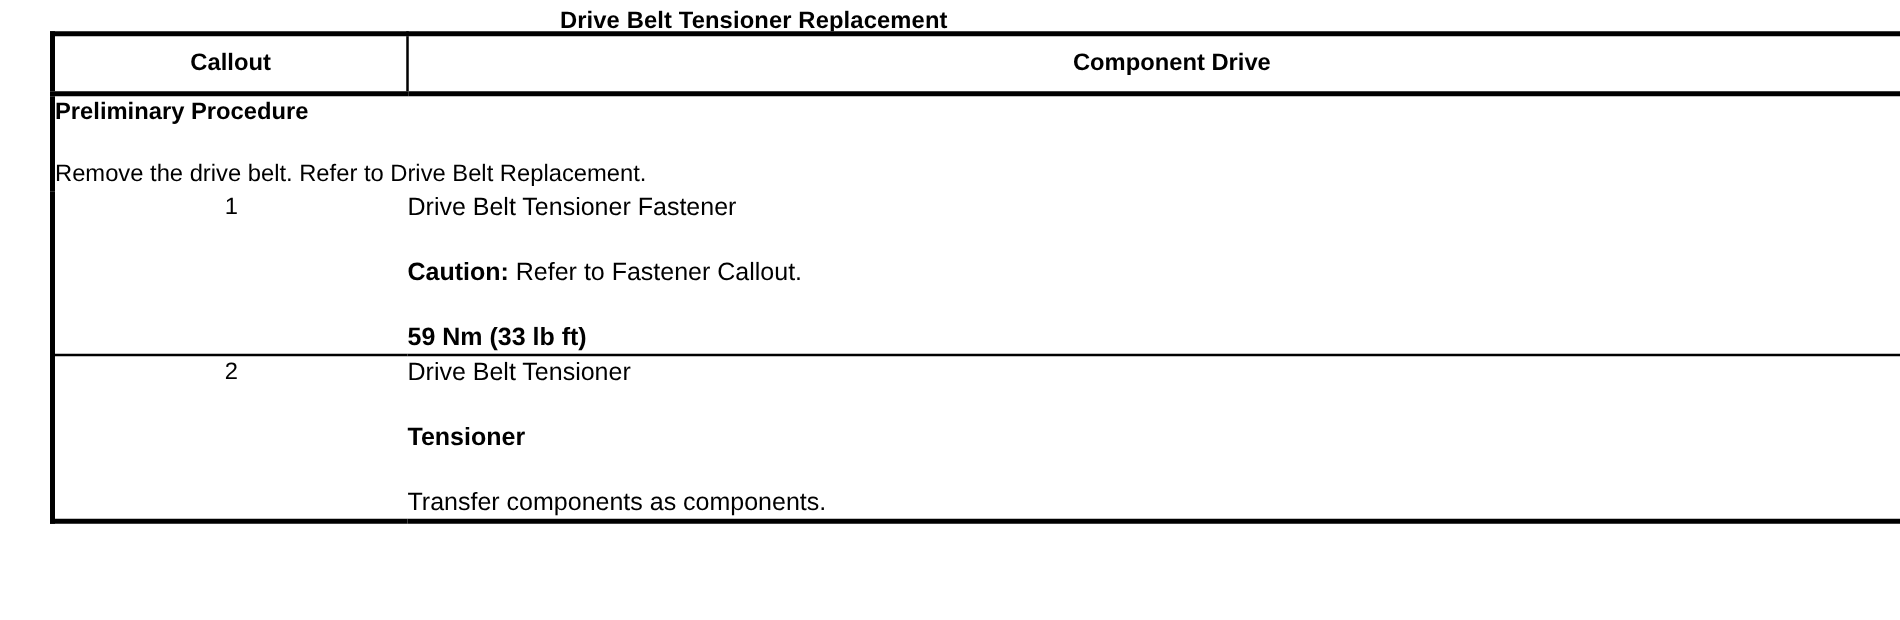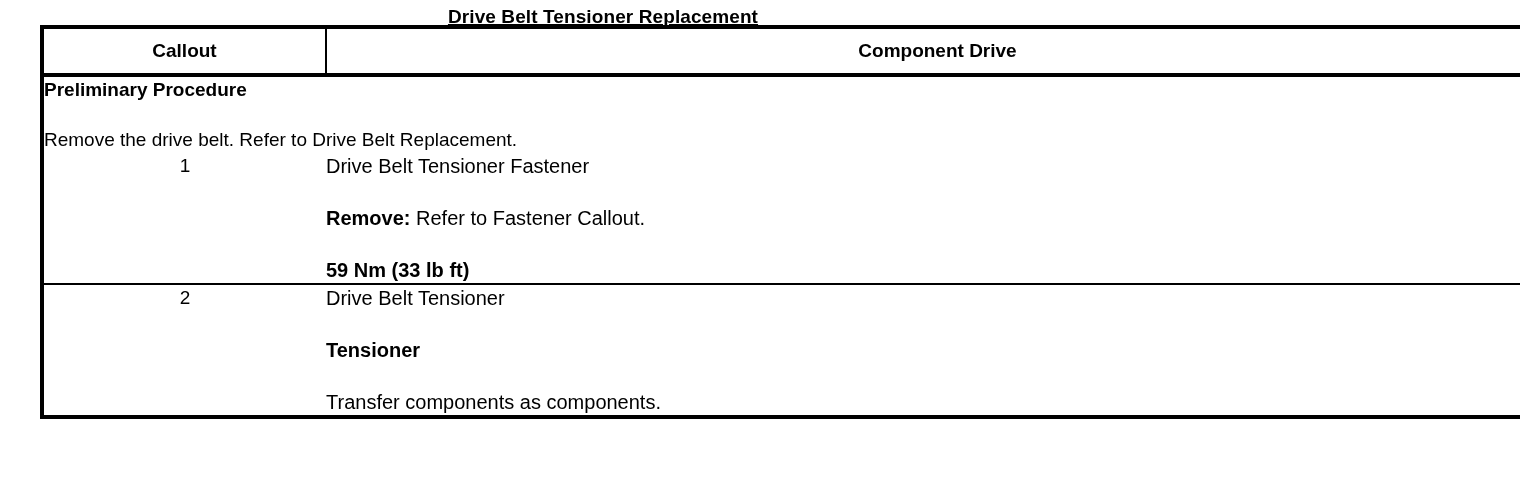--- a/index.html
+++ b/index.html
@@ -14,21 +14,20 @@
     font-family: "Liberation Sans", sans-serif;
     color: #000000;
     -webkit-font-smoothing: none;
   }
 
   .page {
     position: relative;
     width: 1206px;
     height: 496px;
     box-sizing: border-box;
-    text-decoration: underline;
   }
 
   .doc-title {
     text-align: center;
     font-size: 19px;
     font-weight: bold;
     line-height: 30px;
     height: 30px;
     margin: 0;
     padding: 2px 0 0 0;
@@ -157,21 +156,21 @@
         <td class="prelim-cell" colspan="2">
           <p class="prelim-title">Preliminary Procedure</p>
           <p class="prelim-text">Remove the drive belt. Refer to Drive Belt Replacement.</p>
         </td>
       </tr>
 
       <tr class="body-row">
         <td class="cell-callout">1</td>
         <td class="cell-component">
           <p class="line">Drive Belt Tensioner Fastener</p>
-          <p class="line"><span class="lead">Remove:</span><span class="rest"> Refer to Fastener Callout.</span></p>
+          <p class="line"><span class="lead">Caution:</span><span class="rest"> Refer to Fastener Callout.</span></p>
           <p class="line bold">59 Nm (33 lb ft)</p>
         </td>
       </tr>
 
       <tr class="body-row">
         <td class="cell-callout">2</td>
         <td class="cell-component">
           <p class="line">Drive Belt Tensioner</p>
           <p class="line"><span class="lead">Tensioner</span><span class="rest"></span></p>
           <p class="line">Transfer components as components.</p>

